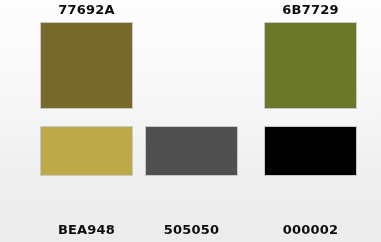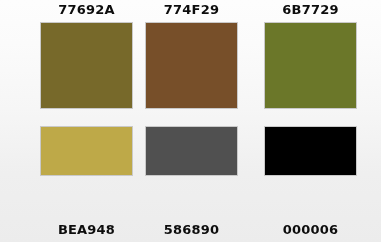--- a/index.html
+++ b/index.html
@@ -82,39 +82,35 @@
 <body>
 
 <div id="palette-board">
   <div class="swatch-grid">
 
     <div class="swatch-cell row-top col-0">
       <div class="swatch-label">77692A</div>
       <div class="swatch-chip" style="background-color: rgb(119, 105, 42);"></div>
     </div>
 
-    <div class="swatch-cell row-top col-1">
-      <div class="swatch-label">774F29</div>
-      <div class="swatch-chip" style="background-color: rgb(119, 79, 41);"></div>
-    </div>
 
     <div class="swatch-cell row-top col-2">
       <div class="swatch-label">6B7729</div>
       <div class="swatch-chip" style="background-color: rgb(107, 119, 41);"></div>
     </div>
 
     <div class="swatch-cell row-bottom col-0">
       <div class="swatch-chip" style="background-color: rgb(190, 169, 72);"></div>
       <div class="swatch-label">BEA948</div>
     </div>
 
     <div class="swatch-cell row-bottom col-1">
       <div class="swatch-chip" style="background-color: rgb(80, 80, 80);"></div>
-      <div class="swatch-label">586890</div>
+      <div class="swatch-label">505050</div>
     </div>
 
     <div class="swatch-cell row-bottom col-2">
       <div class="swatch-chip" style="background-color: rgb(0, 0, 0);"></div>
-      <div class="swatch-label">000006</div>
+      <div class="swatch-label">000002</div>
     </div>
 
   </div>
 </div>
 
 </body></html>

